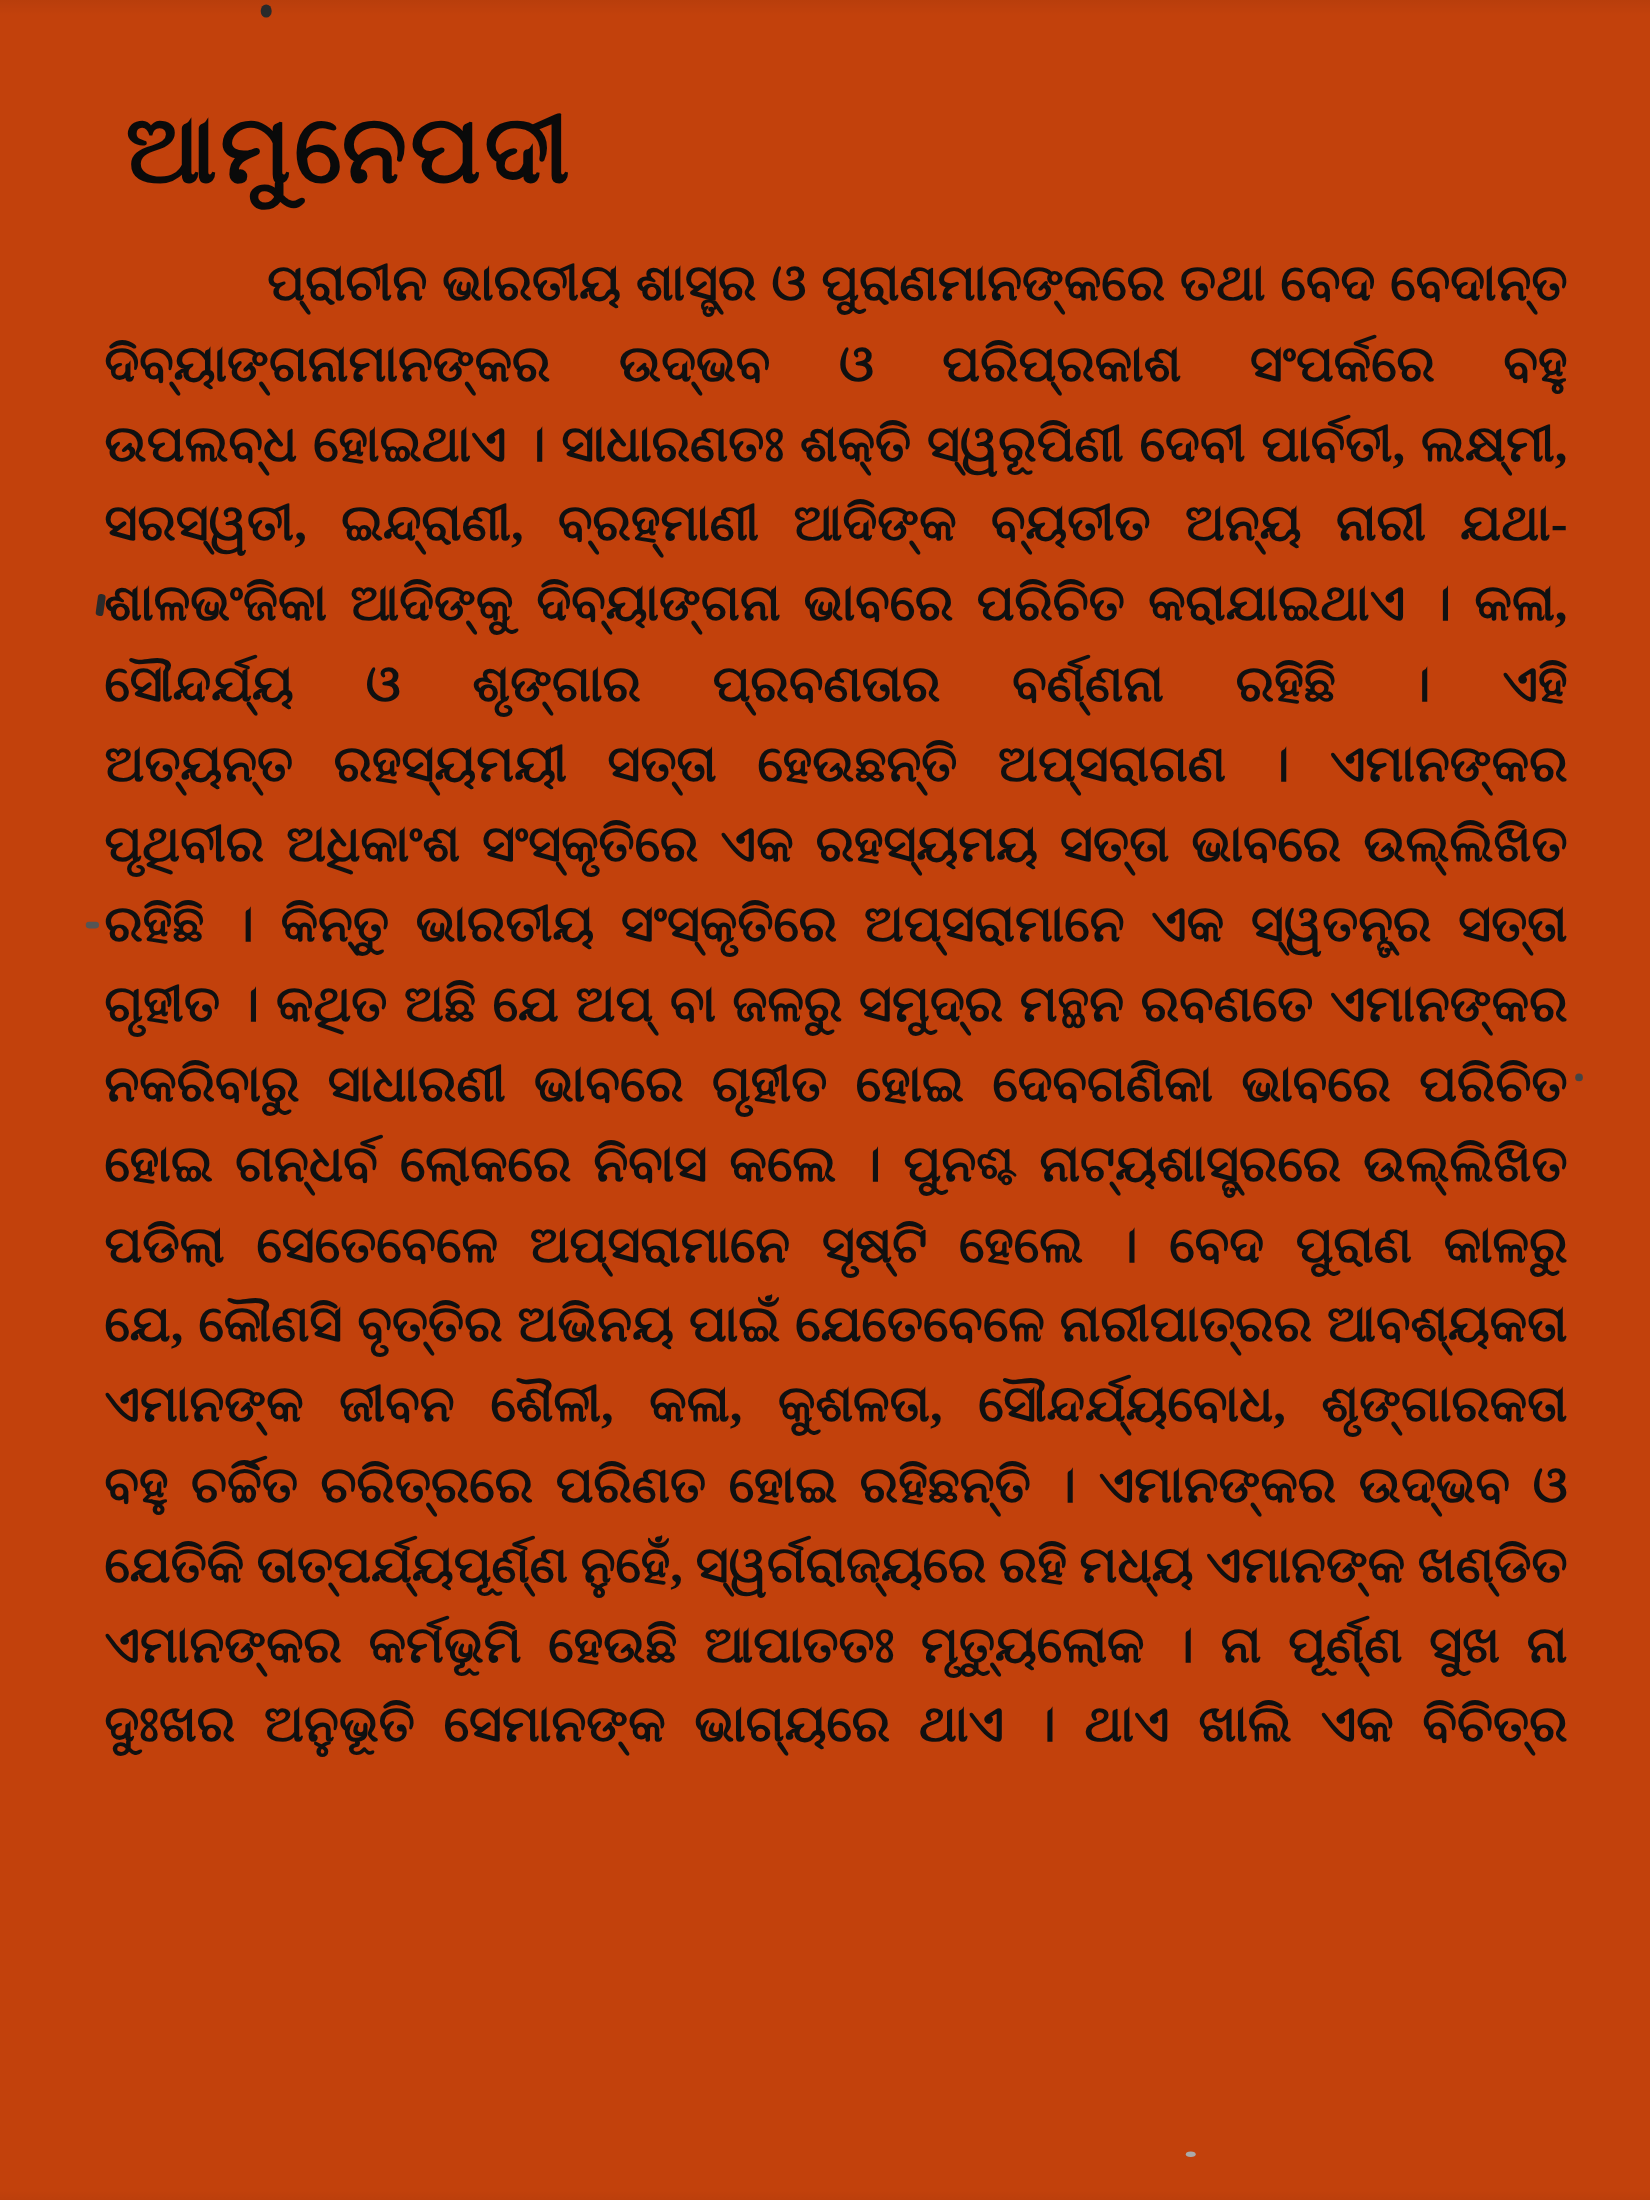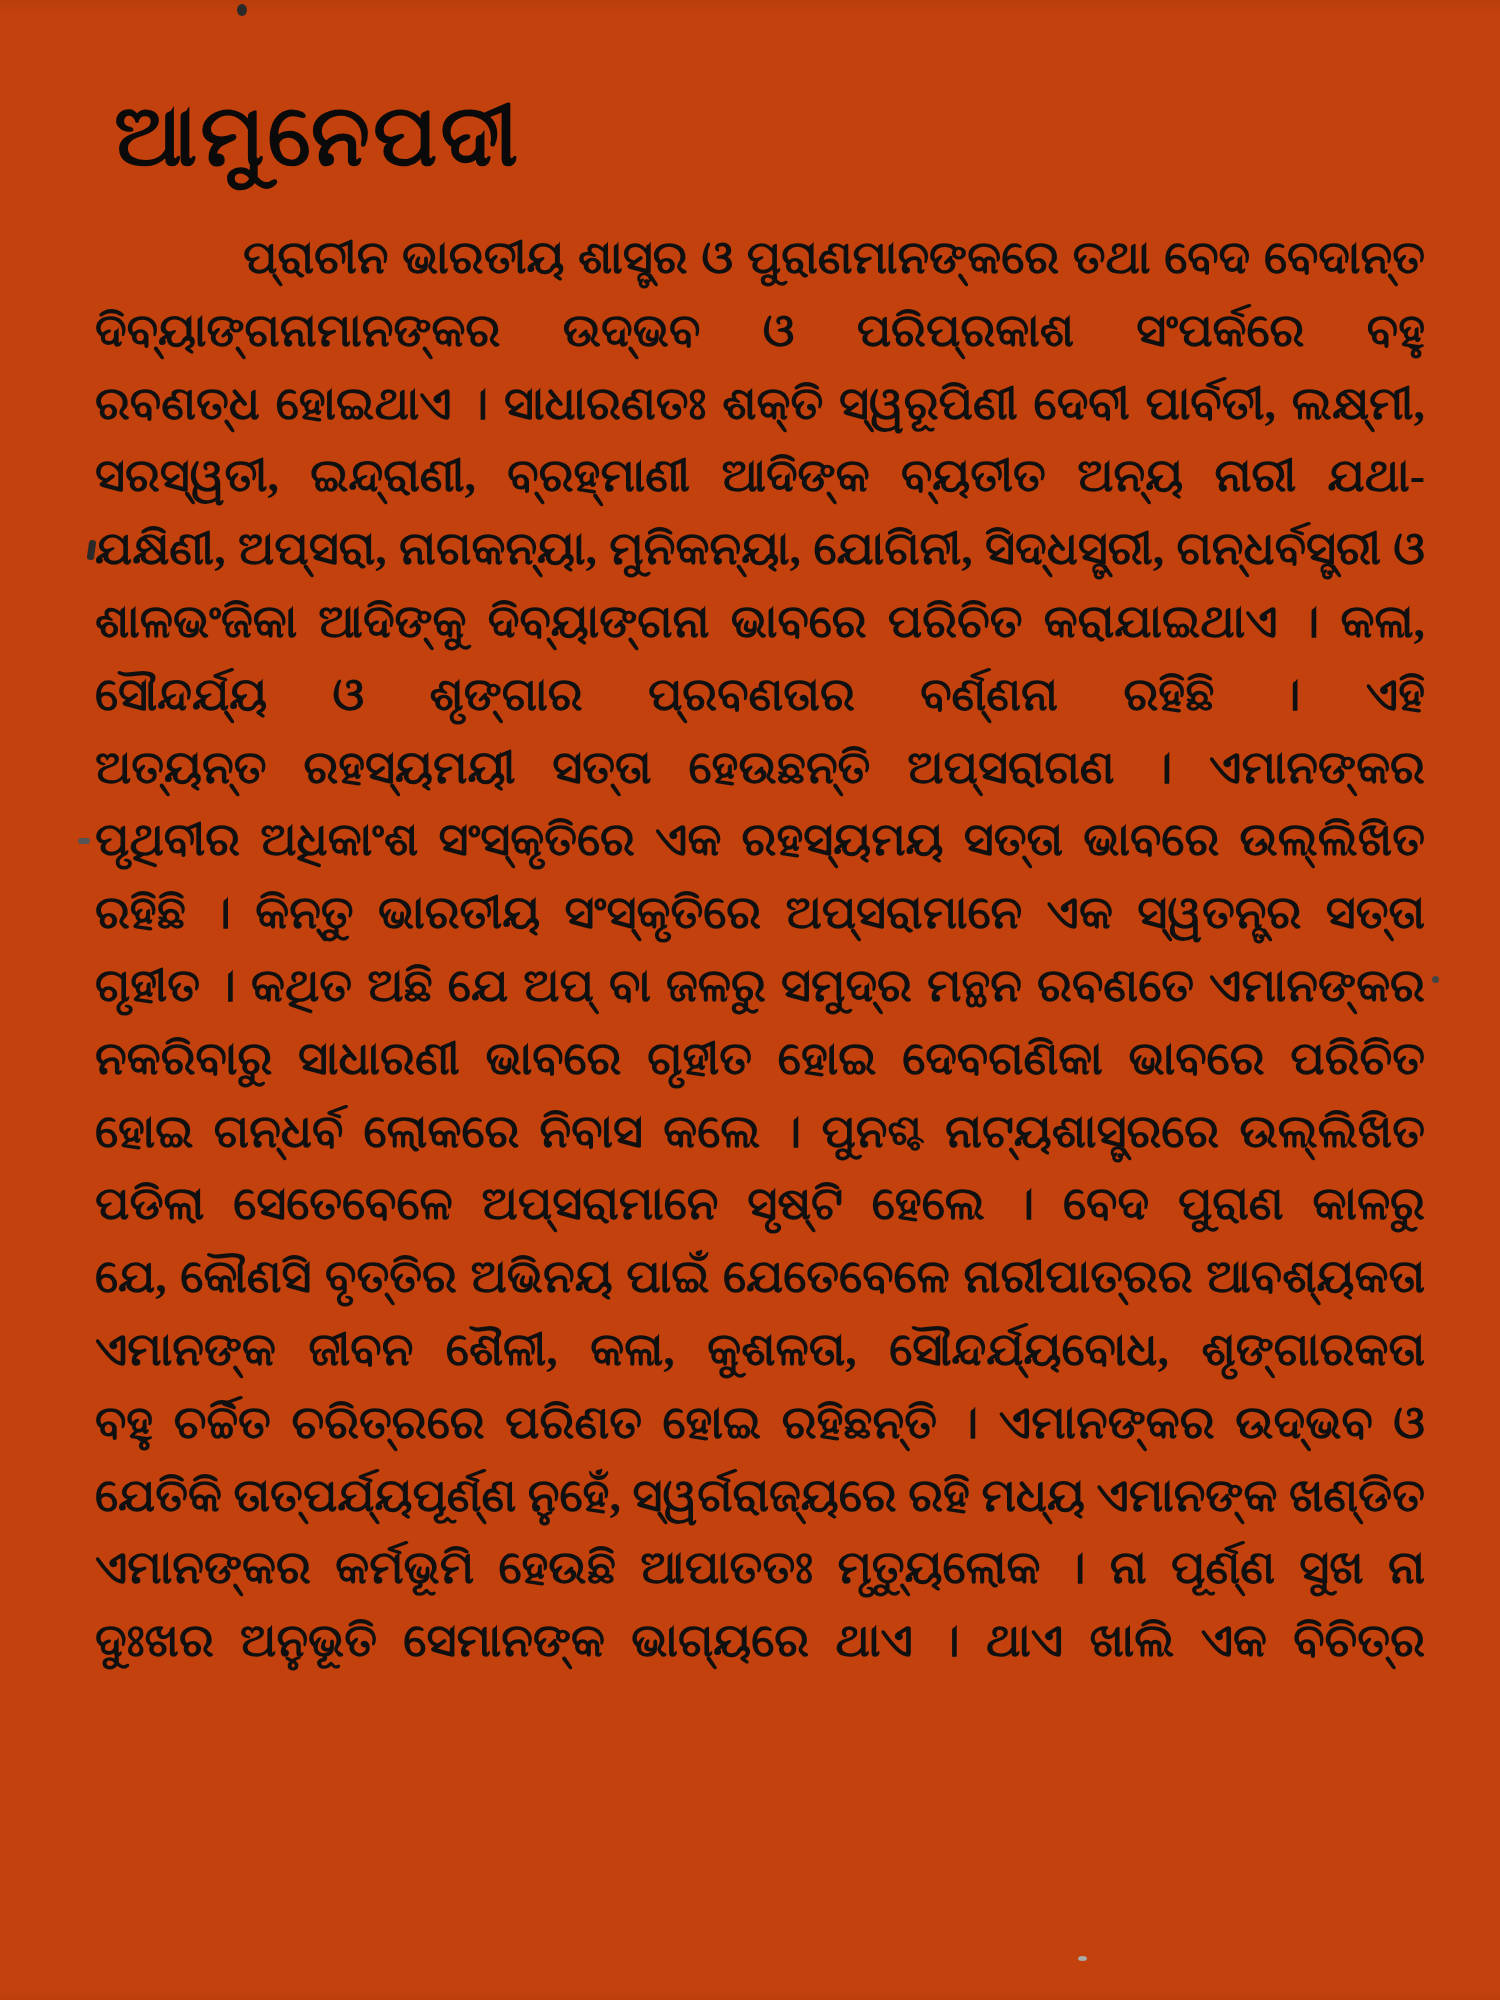--- a/index.html
+++ b/index.html
@@ -62,23 +62,22 @@
 </head>
 <body>
 
 <div class="page">
 
   <h1 class="chapter-title">ଆମୁନେପଦୀ</h1>
 
   <div class="body-paragraph">
     <div class="text-line first-line">ପ୍ରାଚୀନ ଭାରତୀୟ ଶାସ୍ତ୍ର ଓ ପୁରାଣମାନଙ୍କରେ ତଥା ବେଦ ବେଦାନ୍ତ କାଳରୁ</div>
     <div class="text-line">ଦିବ୍ୟାଙ୍ଗନାମାନଙ୍କର ଉଦ୍ଭବ ଓ ପରିପ୍ରକାଶ ସଂପର୍କରେ ବହୁ ବୈଚିତ୍ର୍ୟପୂର୍ଣ୍ଣ ତଥ୍ୟ</div>
-    <div class="text-line">ରବଣତ୍ଧ ହୋଇଥାଏ । ସାଧାରଣତଃ ଶକ୍ତି ସ୍ୱରୂପିଣୀ ଦେବୀ ପାର୍ବତୀ, ଲକ୍ଷ୍ମୀ,</div>
+    <div class="text-line">ଉପଲବ୍ଧ ହୋଇଥାଏ । ସାଧାରଣତଃ ଶକ୍ତି ସ୍ୱରୂପିଣୀ ଦେବୀ ପାର୍ବତୀ, ଲକ୍ଷ୍ମୀ,</div>
     <div class="text-line">ସରସ୍ୱତୀ, ଇନ୍ଦ୍ରାଣୀ, ବ୍ରହ୍ମାଣୀ ଆଦିଙ୍କ ବ୍ୟତୀତ ଅନ୍ୟ ନାରୀ ଯଥା-ବିଦ୍ୟାଧରୀ,</div>
-    <div class="text-line">ଯକ୍ଷିଣୀ, ଅପ୍ସରା, ନାଗକନ୍ୟା, ମୁନିକନ୍ୟା, ଯୋଗିନୀ, ସିଦ୍ଧସ୍ତ୍ରୀ, ଗନ୍ଧର୍ବସ୍ତ୍ରୀ ଓ</div>
     <div class="text-line">ଶାଳଭଂଜିକା ଆଦିଙ୍କୁ ଦିବ୍ୟାଙ୍ଗନା ଭାବରେ ପରିଚିତ କରାଯାଇଥାଏ । କଳା, ସଂସ୍କୃତି,</div>
     <div class="text-line">ସୌନ୍ଦର୍ଯ୍ୟ ଓ ଶୃଙ୍ଗାର ପ୍ରବଣତାର ବର୍ଣ୍ଣନା ରହିଛି । ଏହି ଦିବ୍ୟାଙ୍ଗନାମାନଙ୍କ ମଧ୍ୟରେ</div>
     <div class="text-line">ଅତ୍ୟନ୍ତ ରହସ୍ୟମୟୀ ସତ୍ତା ହେଉଛନ୍ତି ଅପ୍ସରାଗଣ । ଏମାନଙ୍କର ଅସ୍ତିତ୍ୱ ଆପାତତଃ</div>
     <div class="text-line">ପୃଥିବୀର ଅଧିକାଂଶ ସଂସ୍କୃତିରେ ଏକ ରହସ୍ୟମୟ ସତ୍ତା ଭାବରେ ଉଲ୍ଲିଖିତ ହୋଇ</div>
     <div class="text-line">ରହିଛି । କିନ୍ତୁ ଭାରତୀୟ ସଂସ୍କୃତିରେ ଅପ୍ସରାମାନେ ଏକ ସ୍ୱତନ୍ତ୍ର ସତ୍ତା ଭାବରେ</div>
     <div class="text-line">ଗୃହୀତ । କଥିତ ଅଛି ଯେ ଅପ୍ ବା ଜଳରୁ ସମୁଦ୍ର ମନ୍ଥନ ରବଣତେ ଏମାନଙ୍କର</div>
     <div class="text-line">ନକରିବାରୁ ସାଧାରଣୀ ଭାବରେ  ଗୃହୀତ ହୋଇ ଦେବଗଣିକା ଭାବରେ ପରିଚିତ</div>
     <div class="text-line">ହୋଇ ଗନ୍ଧର୍ବ ଲୋକରେ ନିବାସ କଲେ । ପୁନଶ୍ଚ ନାଟ୍ୟଶାସ୍ତ୍ରରେ ଉଲ୍ଲିଖିତ ରହିଛି</div>
     <div class="text-line">ପଡିଲା ସେତେବେଳେ ଅପ୍ସରାମାନେ ସୃଷ୍ଟି ହେଲେ । ବେଦ ପୁରାଣ କାଳରୁ</div>
     <div class="text-line">ଯେ, କୌଣସି ବୃତ୍ତିର ଅଭିନୟ ପାଇଁ ଯେତେବେଳେ ନାରୀପାତ୍ରର ଆବଶ୍ୟକତା</div>

